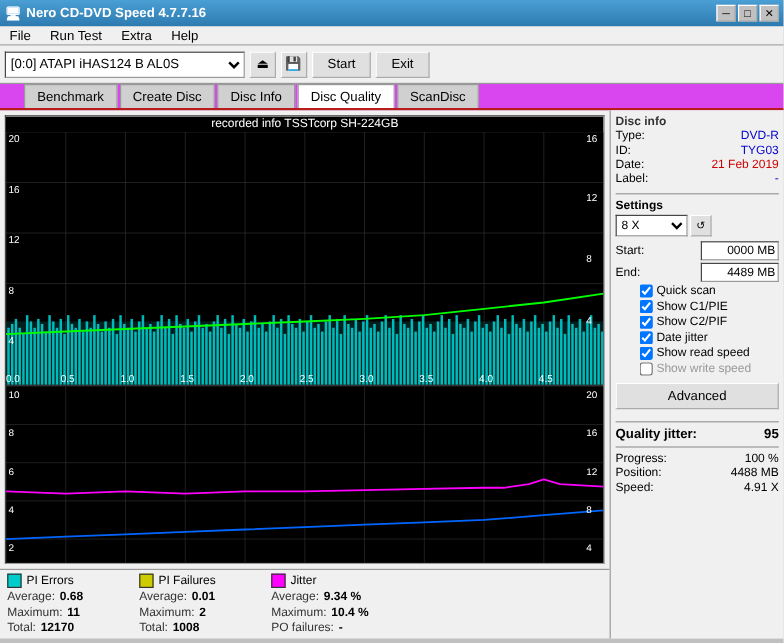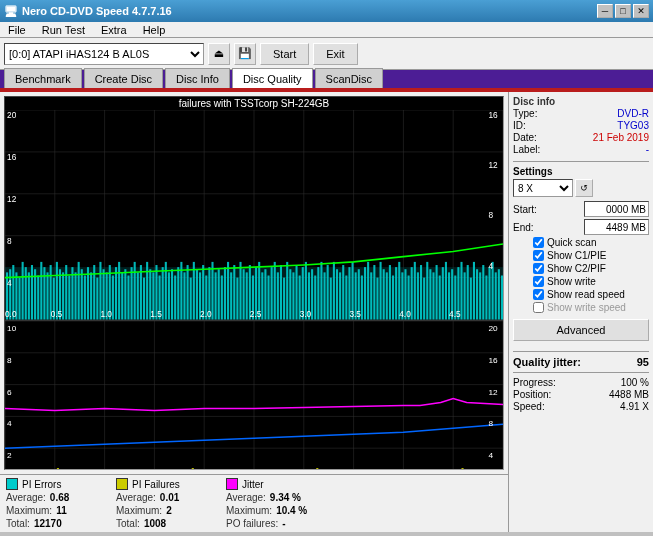--- a/index.html
+++ b/index.html
@@ -19,21 +19,21 @@
     .toolbar { background: #f0f0f0; border-bottom: 1px solid #999; height: 32px; display: flex; align-items: center; padding: 2px 4px; gap: 4px; }
     .drive-select { height: 22px; font-size: 11px; border: 1px inset #999; background: white; min-width: 200px; }
     .toolbar-icon { width: 22px; height: 22px; border: 1px outset #fff; background: #e0e0e0; cursor: pointer; display: flex; align-items: center; justify-content: center; }
     .start-btn { height: 22px; padding: 0 12px; border: 1px outset #fff; background: #e0e0e0; cursor: pointer; font-size: 11px; }
     .exit-btn { height: 22px; padding: 0 12px; border: 1px outset #fff; background: #e0e0e0; cursor: pointer; font-size: 11px; }
     
     
     .logo { display: flex; align-items: center; margin-right: 4px; }
     
     
-    .tabs { background: #4c1d95; border-bottom: 4px solid #b91c1c; height: 22px; display: flex; align-items: flex-end; padding: 0 4px; }
+    .tabs { background: #d946ef; border-bottom: 2px solid #b91c1c; height: 22px; display: flex; align-items: flex-end; padding: 0 20px; }
     .tab { height: 20px; padding: 0 10px; border: 1px solid #999; border-bottom: none; background: #d0d0d0; cursor: pointer; font-size: 11px; display: flex; align-items: center; margin-right: 2px; }
     .tab.active { background: white; font-weight: normal; }
     
     
     .main { display: flex; height: calc(536px - 22px - 20px - 32px - 22px); background: #f0f0f0; }
     
     
     .chart-area { flex: 1; background: white; border: 1px inset #999; margin: 4px; overflow: hidden; position: relative; display: flex; flex-direction: column; }
     
     
@@ -123,21 +123,21 @@
   <div class="tab">ScanDisc</div>
 </div>
 
 <div class="main">
 
   <div style="display:flex;flex-direction:column;flex:1;overflow:hidden;">
 
     <div style="display:flex;flex:1;overflow:hidden;">
       <div class="chart-area">
 
-        <div class="chart-title">failures with TSSTcorp SH-224GB</div>
+        <div class="chart-title">recorded info TSSTcorp SH-224GB</div>
 
         <div class="upper-chart">
           <svg width="100%" height="100%" viewBox="0 0 480 200" preserveAspectRatio="none">
 
             <rect width="480" height="200" fill="#000000"></rect>
 
             <line x1="0" y1="0" x2="0" y2="200" stroke="#333" stroke-width="0.5"></line>
             <line x1="48" y1="0" x2="48" y2="200" stroke="#333" stroke-width="0.5"></line>
             <line x1="96" y1="0" x2="96" y2="200" stroke="#333" stroke-width="0.5"></line>
             <line x1="144" y1="0" x2="144" y2="200" stroke="#333" stroke-width="0.5"></line>
@@ -528,21 +528,21 @@
       <div class="checkbox-row">
         <input type="checkbox" checked="" style="">
         <span>Show C1/PIE</span>
       </div>
       <div class="checkbox-row">
         <input type="checkbox" checked="" style="">
         <span>Show C2/PIF</span>
       </div>
       <div class="checkbox-row">
         <input type="checkbox" checked="" style="">
-        <span>Show write</span>
+        <span>Date jitter</span>
       </div>
       <div class="checkbox-row">
         <input type="checkbox" checked="" style="">
         <span>Show read speed</span>
       </div>
       <div class="checkbox-row">
         <input type="checkbox" style="">
         <span style="color:#999;">Show write speed</span>
       </div>
       

